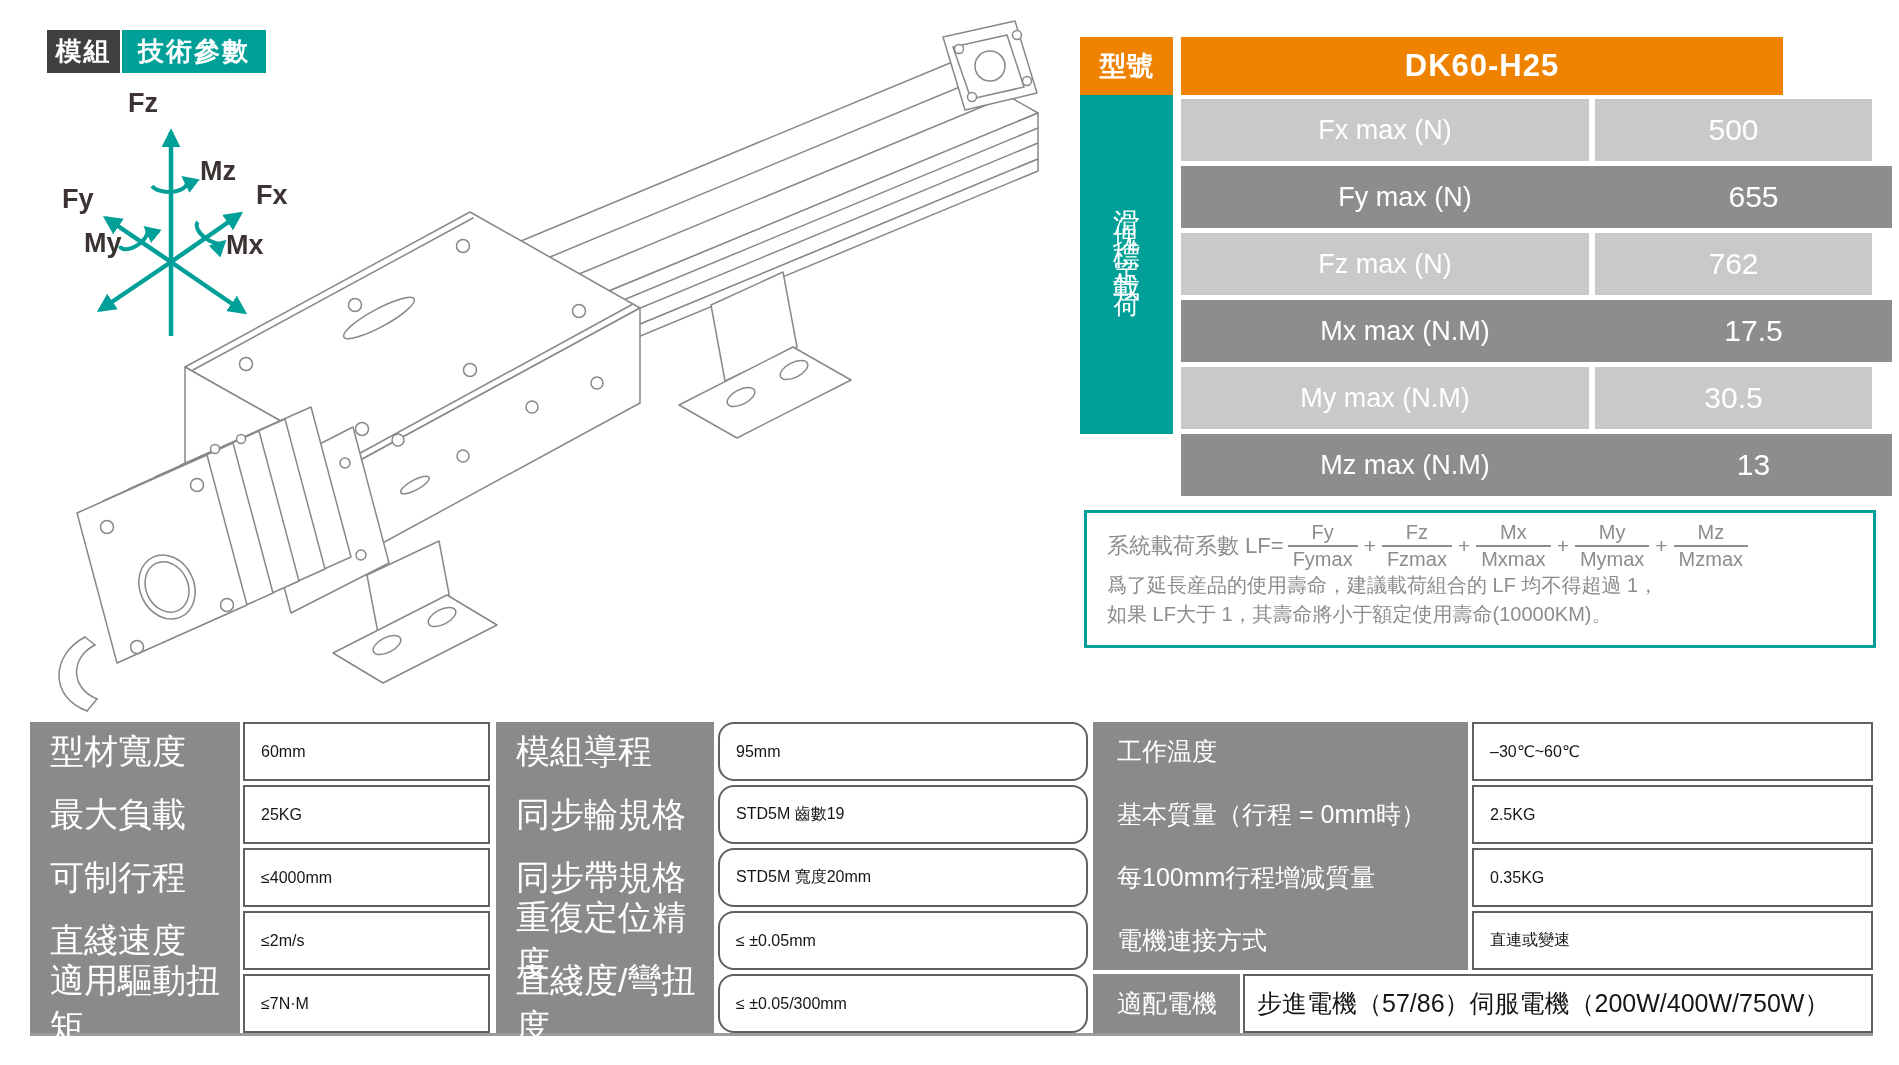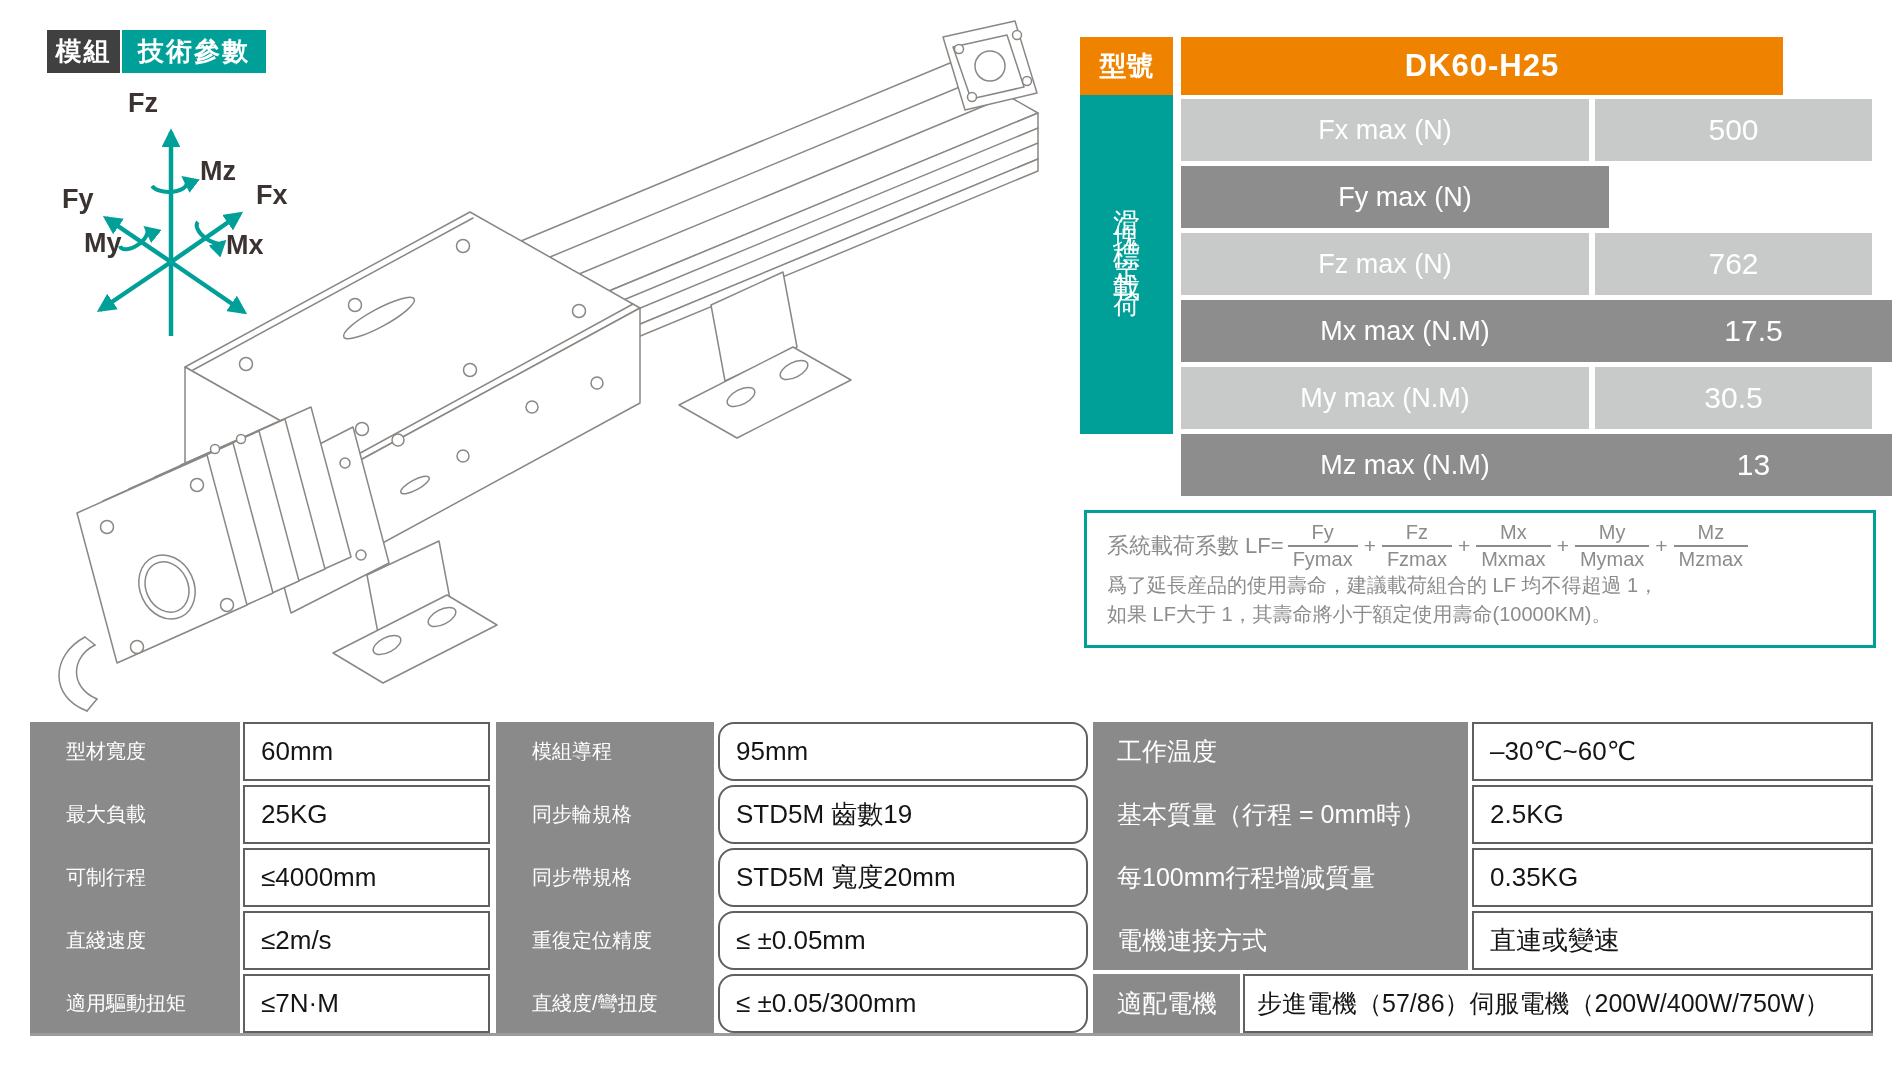--- a/index.html
+++ b/index.html
@@ -36,24 +36,24 @@
   .plus{margin:0 2px;font-size:21px;}
   .formula-note{margin:2px 0 0 20px;font-size:20px;line-height:1.35;}
 
   
   .spec-table{position:absolute;left:30px;top:722px;width:1843px;height:315px;}
   .sp-graycol{position:absolute;background:#8A8A8A;}
   .sp-c1{left:0;top:0;width:210px;height:311px;}
   .sp-c2{left:466px;top:0;width:218px;height:311px;}
   .sp-c3{left:1063px;top:0;width:375px;height:248px;}
   .sp-c3r5{left:1063px;top:252px;width:147px;height:59px;}
-  .sp-label{position:absolute;height:59px;display:flex;align-items:center;color:#fff;font-size:20px;padding-left:36px;box-sizing:border-box;}
+  .sp-label{position:absolute;height:59px;display:flex;align-items:center;color:#fff;font-size:34px;padding-left:20px;box-sizing:border-box;}
   .sp-label.c3{font-size:25px;padding-left:24px;}
   .sp-value{position:absolute;height:59px;background:#fff;border:2px solid #606060;box-sizing:border-box;
-            display:flex;align-items:center;color:#151515;font-size:26px;padding-left:16px;}
+            display:flex;align-items:center;color:#151515;font-size:16px;padding-left:16px;}
   .vr0{top:0;}.vr1{top:63px;}.vr2{top:126px;}.vr3{top:189px;}.vr4{top:252px;}
   .v-c1{left:213px;width:247px;}
   .v-c2{left:688px;width:370px;border-radius:16px;}
   .v-c3{left:1442px;width:401px;}
   .v-c3r5{left:1213px;width:630px;font-size:25px;padding-left:12px;}
   .l-c1{left:0;width:210px;}
   .l-c2{left:466px;width:218px;}
   .l-c3{left:1063px;width:375px;}
   .l-c3r5{left:1063px;width:147px;}
   .sp-bottombar{position:absolute;left:0;top:311px;width:1843px;height:3px;background:#9B9B9B;}
@@ -180,20 +180,21 @@
   <div class="load-table">
     <div class="lt-cell lt-model-label">型號</div>
     <div class="lt-cell lt-model-value">DK60-H25</div>
     <div class="lt-side">
       <span>滑塊標定載荷</span>
     </div>
 
     <div class="lt-cell lt-row-label lt-r0 shade-light">Fx max (N)</div>
     <div class="lt-cell lt-row-value lt-r0 shade-light">500</div>
     <div class="lt-cell lt-row-label lt-r1 shade-dark">Fy max (N)</div>
+    <div class="lt-cell lt-row-value lt-r1 shade-dark">655</div>
     <div class="lt-cell lt-row-label lt-r2 shade-light">Fz max (N)</div>
     <div class="lt-cell lt-row-value lt-r2 shade-light">762</div>
     <div class="lt-cell lt-row-label lt-r3 shade-dark">Mx max (N.M)</div>
     <div class="lt-cell lt-row-value lt-r3 shade-dark">17.5</div>
     <div class="lt-cell lt-row-label lt-r4 shade-light">My max (N.M)</div>
     <div class="lt-cell lt-row-value lt-r4 shade-light">30.5</div>
     <div class="lt-cell lt-row-label lt-r5 shade-dark">Mz max (N.M)</div>
     <div class="lt-cell lt-row-value lt-r5 shade-dark">13</div>
 
     <div class="formula-box">

